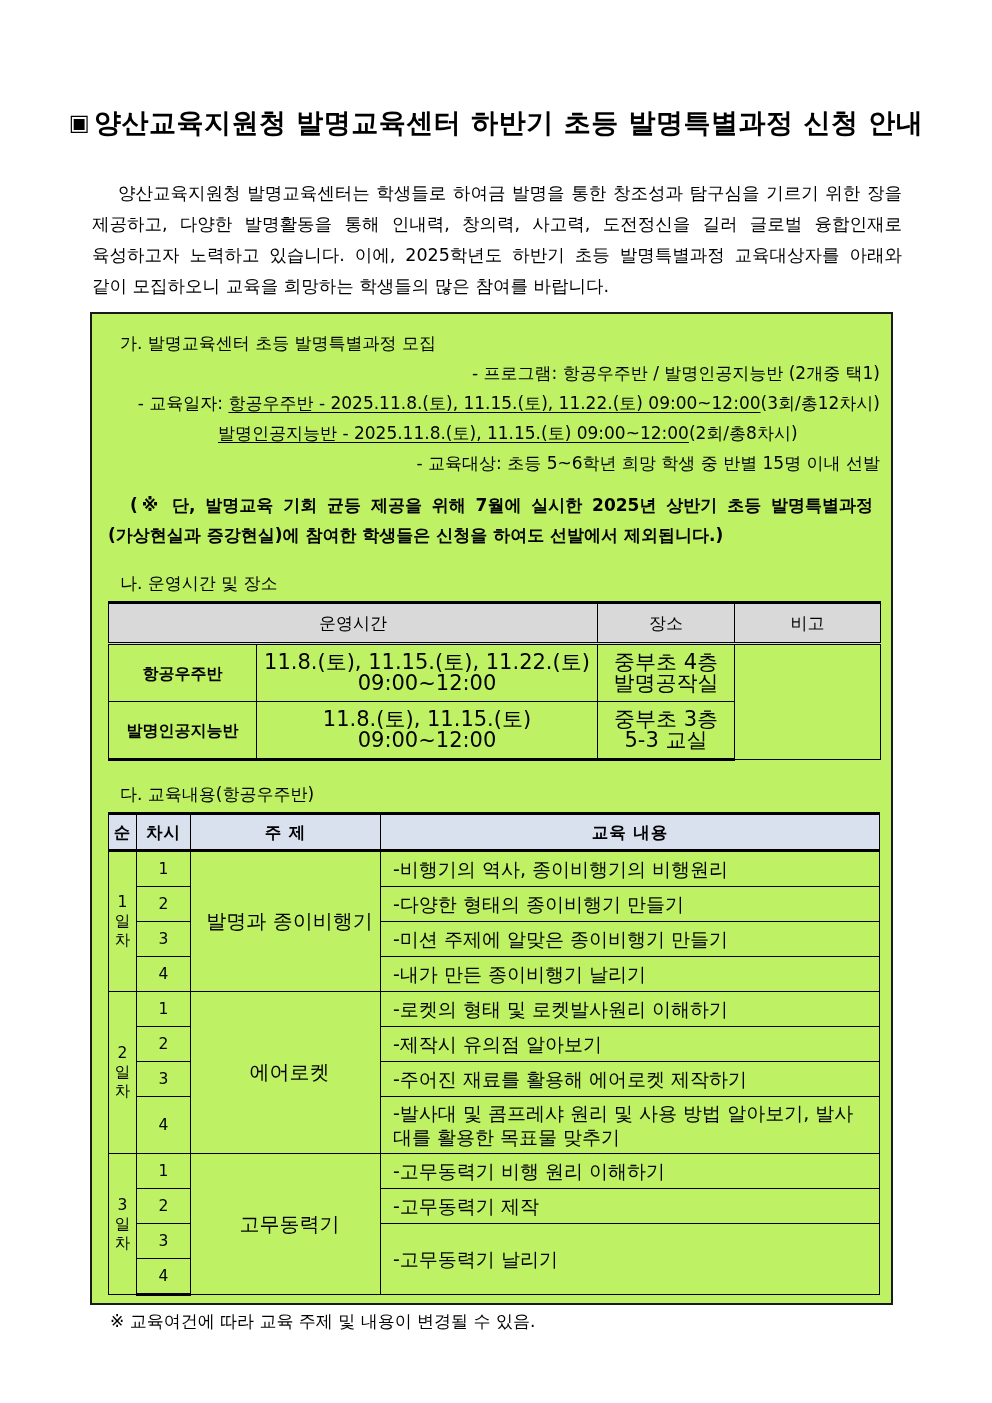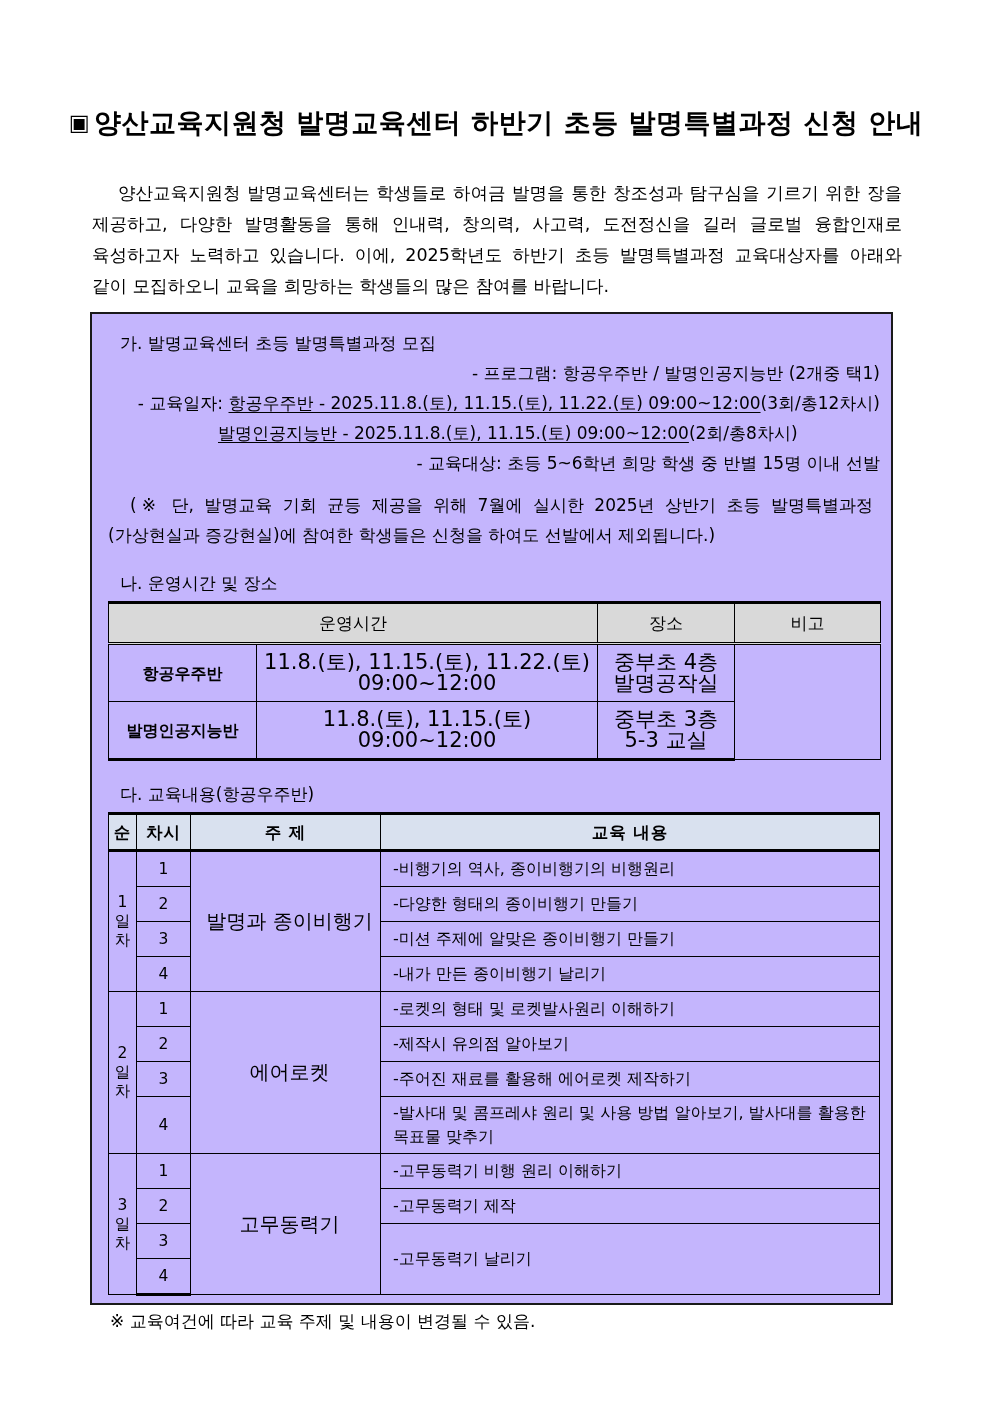--- a/index.html
+++ b/index.html
@@ -57,21 +57,21 @@
 
   
   .frame {
     position: absolute;
     left: 90px;
     top: 312px;
     width: 803px;
     height: 993px;
     border: 2px solid #1a1a1a;
     box-sizing: border-box;
-    background: #c4b5fd;
+    background: #bef264;
   }
 
   .inner {
     position: absolute;
     left: 16px;
     top: 14px;
     width: 772px;
   }
 
   
@@ -82,20 +82,21 @@
   .u { text-decoration: underline; text-underline-offset: 3px; }
   .note-par {
     font-size: 17px;
     line-height: 30px;
     margin-top: 12px;
     text-align: justify;
     text-justify: inter-character;
     text-indent: 22px;
     width: 765px;
     word-break: keep-all;
+    font-weight: bold;
   }
 
   
   .sec-b-label {
     font-size: 17px;
     margin-top: 22px;
     margin-left: 12px;
     margin-bottom: 6px;
   }
   table.tbl {
@@ -151,21 +152,21 @@
   #content-table td.topic {
     width: 190px;
     text-align: center;
     padding-left: 8px;
     font-size: 20px;
   }
   #content-table td.desc {
     text-align: left;
     padding-left: 12px;
     padding-right: 8px;
-    font-size: 16px;
+    font-size: 19px;
     line-height: 24px;
   }
   #content-table tr.endday td { border-bottom: 1.5px solid #000; }
   #content-table tbody tr:last-child td { border-bottom: 3px solid #000; }
   .footnote {
     font-size: 17px;
     margin-top: 14px;
     margin-left: 2px;
   }
   .nowrap { white-space: nowrap; }

